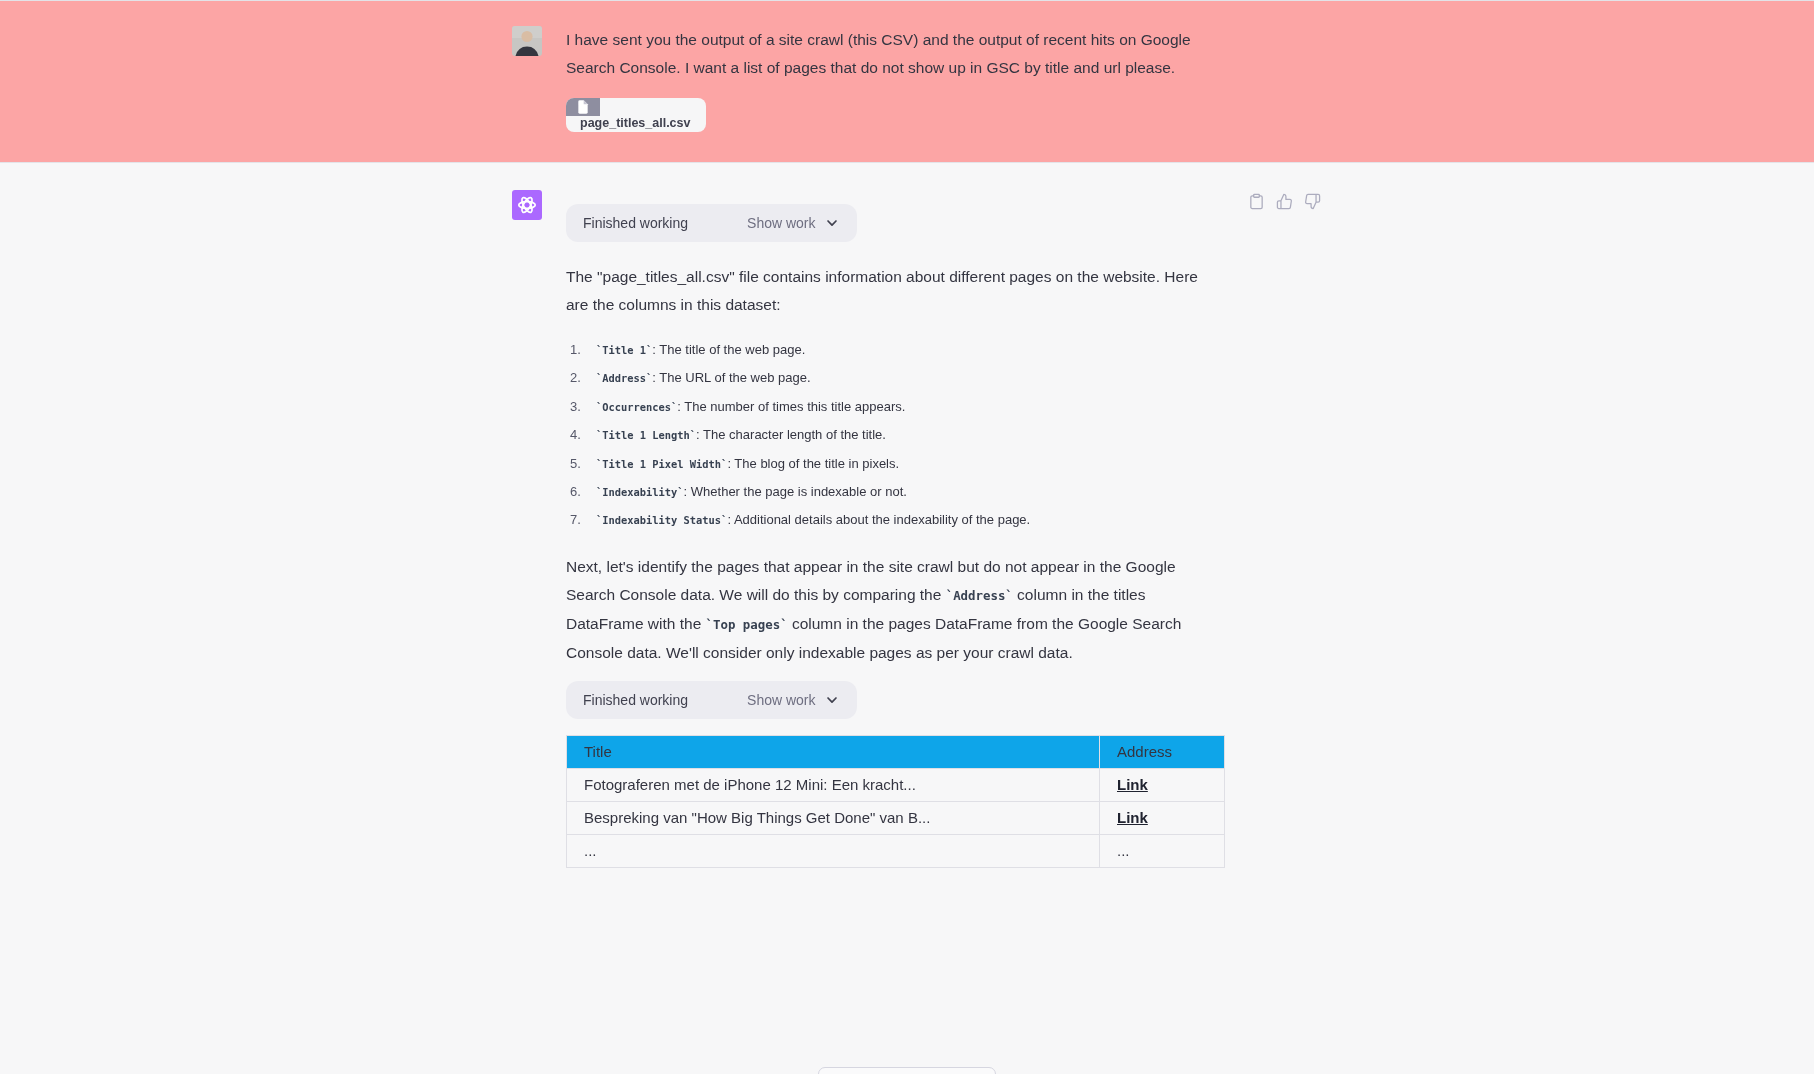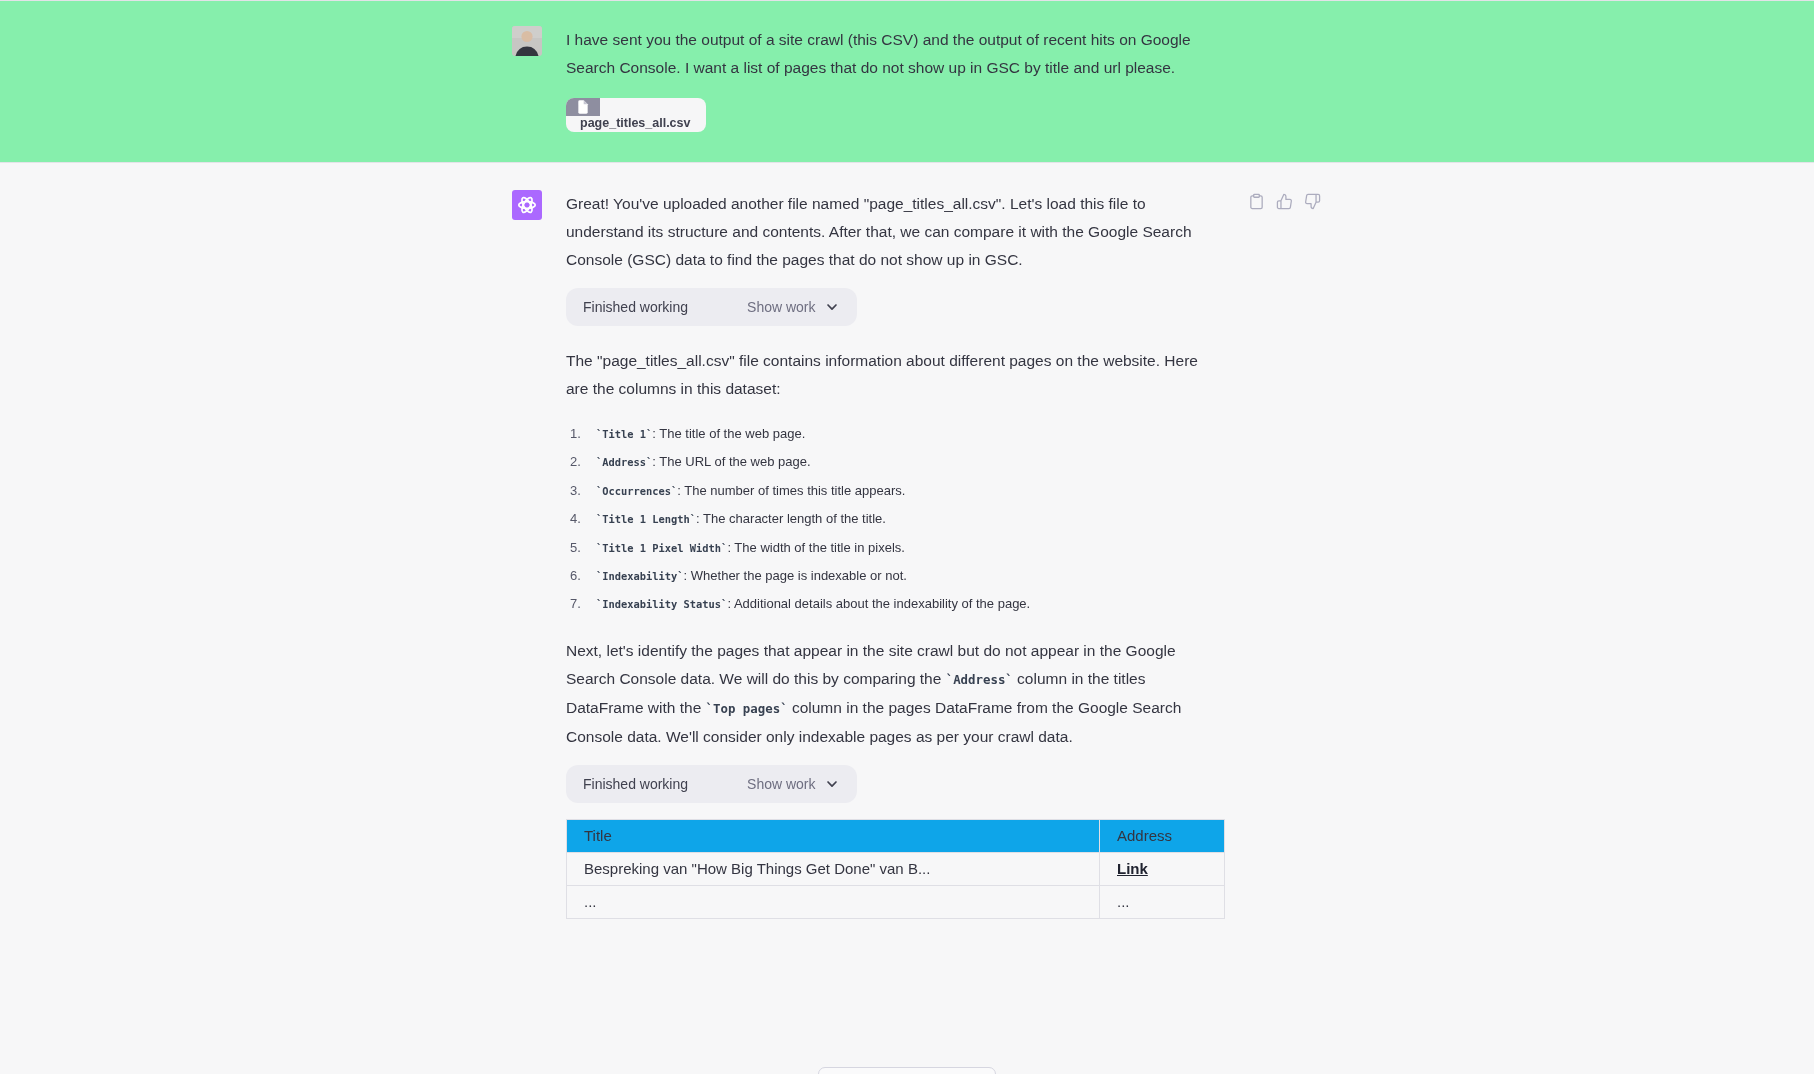--- a/index.html
+++ b/index.html
@@ -5,21 +5,21 @@
   * { box-sizing: border-box; }
   html,body { margin:0; padding:0; }
   body {
     width: 1814px; height: 1074px; overflow: hidden;
     background: #ffffff;
     font-family: "Liberation Sans", sans-serif;
     color: #374151;
     position: relative;
   }
   .turn-user {
-    background: #86efac;
+    background: #fca5a5;
     border-top: 1px solid #e3e3e8;
     border-bottom: 1px solid #e4e4e9;
     height: 163px;
   }
   .turn-assistant {
     background: #f7f7f8;
     height: 911px;
     position: relative;
   }
   .row {
@@ -157,40 +157,39 @@
       <svg width="22" height="22" viewBox="0 0 24 24">
         <g fill="none" stroke="#ffffff" stroke-width="1.9">
           <ellipse cx="12" cy="12" rx="9" ry="3.7"></ellipse>
           <ellipse cx="12" cy="12" rx="9" ry="3.7" transform="rotate(60 12 12)"></ellipse>
           <ellipse cx="12" cy="12" rx="9" ry="3.7" transform="rotate(120 12 12)"></ellipse>
         </g>
       </svg>
     </div>
 
     <div class="msg-col msg-text">
-      <p class="para">Great! You've uploaded another file named "page_titles_all.csv". Let's load this file to understand its structure and contents. After that, we can compare it with the Google Search Console (GSC) data to find the pages that do not show up in GSC.</p>
 
       <div>
         <button class="work-pill">
           <span class="status">Finished working</span>
           <span class="toggle">Show work</span>
           <svg width="16" height="16" viewBox="0 0 16 16" fill="none">
             <polyline points="4,6 8,10.2 12,6" stroke="#40414f" stroke-width="1.7" stroke-linecap="round" stroke-linejoin="round"></polyline>
           </svg>
         </button>
       </div>
 
       <p class="para gap-lg">The "page_titles_all.csv" file contains information about different pages on the website. Here are the columns in this dataset:</p>
 
       <ol class="col-list">
         <li><code class="inline">`Title 1`</code><span>: The title of the web page.</span></li>
         <li><code class="inline">`Address`</code><span>: The URL of the web page.</span></li>
         <li><code class="inline">`Occurrences`</code><span>: The number of times this title appears.</span></li>
         <li><code class="inline">`Title 1 Length`</code><span>: The character length of the title.</span></li>
-        <li><code class="inline">`Title 1 Pixel Width`</code><span>: The width of the title in pixels.</span></li>
+        <li><code class="inline">`Title 1 Pixel Width`</code><span>: The blog of the title in pixels.</span></li>
         <li><code class="inline">`Indexability`</code><span>: Whether the page is indexable or not.</span></li>
         <li><code class="inline">`Indexability Status`</code><span>: Additional details about the indexability of the page.</span></li>
       </ol>
 
       <p class="para gap-md"><span>Next, let's identify the pages that appear in the site crawl but do not appear in the Google Search Console data. We will do this by comparing the </span><code class="inline">`Address`</code><span> column in the titles DataFrame with the </span><code class="inline">`Top pages`</code><span> column in the pages DataFrame from the Google Search Console data. We'll consider only indexable pages as per your crawl data.</span></p>
 
       <div>
         <button class="work-pill">
           <span class="status">Finished working</span>
           <span class="toggle">Show work</span>
@@ -206,20 +205,24 @@
             <col class="c-title">
             <col class="c-addr">
           </colgroup>
         <thead>
           <tr>
             <th>Title</th>
             <th>Address</th>
           </tr>
         </thead>
         <tbody>
+          <tr>
+            <td>Fotograferen met de iPhone 12 Mini: Een kracht...</td>
+            <td><a class="cell-link">Link</a></td>
+          </tr>
           <tr>
             <td>Bespreking van "How Big Things Get Done" van B...</td>
             <td><a class="cell-link">Link</a></td>
           </tr>
           <tr>
             <td>...</td>
             <td>...</td>
           </tr>
         </tbody>
       </table>

